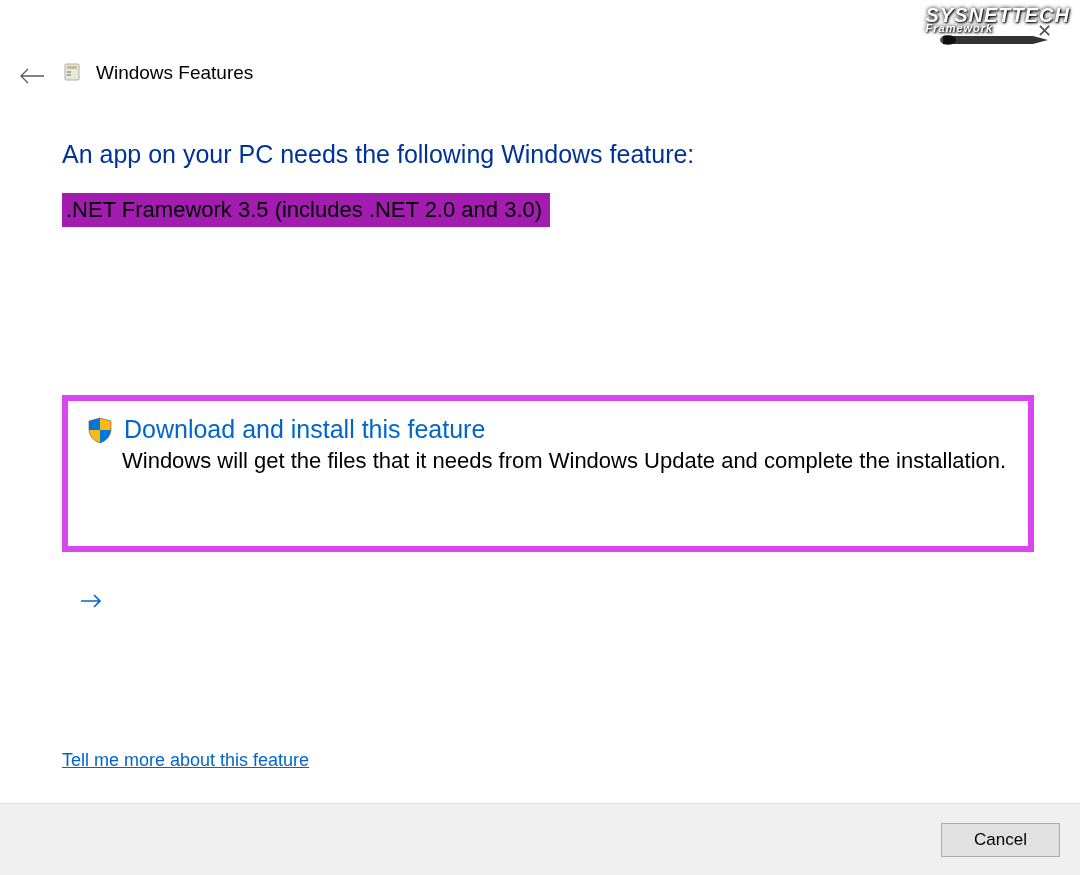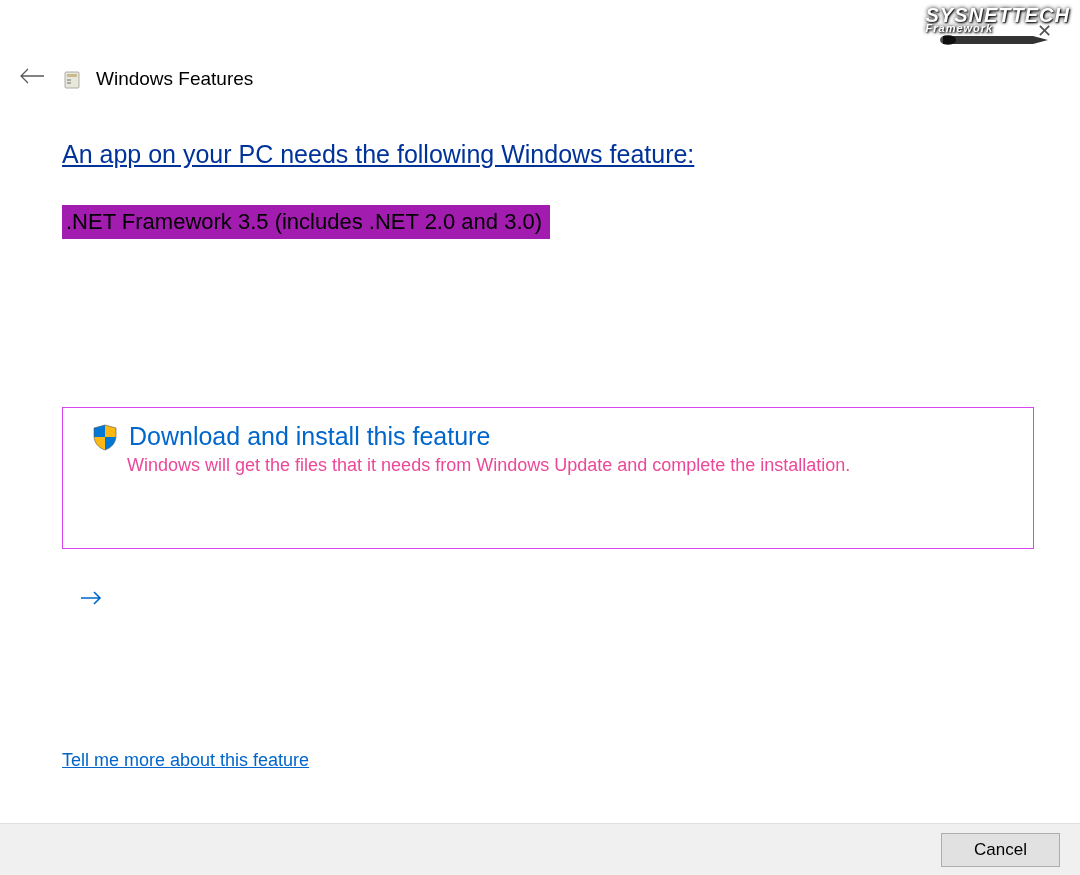--- a/index.html
+++ b/index.html
@@ -44,21 +44,21 @@
       position: absolute;
       top: 20px;
       right: 28px;
       font-size: 18px;
       color: #555;
       z-index: 50;
       font-weight: 300;
     }
     .header {
       display: flex;
-      align-items: flex-end;
+      align-items: flex-start;
       padding: 62px 0 0 16px;
       gap: 14px;
     }
     .back-arrow {
       color: #888;
       display: flex;
       align-items: center;
       justify-content: center;
       width: 32px;
       height: 28px;
@@ -76,57 +76,56 @@
       color: #000;
       font-weight: 400;
     }
     .content {
       padding: 50px 46px 0 62px;
     }
     .heading {
       color: #003399;
       font-size: 25px;
       font-weight: 400;
-      margin-bottom: 36px;
-      text-decoration: underline;
+      margin-bottom: 24px;
     }
     .feature-name {
       display: inline-block;
       background: #a21caf;
       color: #000;
       font-size: 22px;
       padding: 4px 8px 4px 4px;
       font-weight: 400;
     }
     .options {
       margin-top: 168px;
     }
     .option-box {
-      border: 1px solid #d946ef;
-      padding: 14px 18px 72px 28px;
+      border: 6px solid #d946ef;
+      padding: 14px 18px 72px 18px;
       margin-bottom: 30px;
       cursor: pointer;
     }
     .option-plain {
       padding: 8px 18px 6px 18px;
       cursor: pointer;
     }
     .option-head {
       display: flex;
       align-items: center;
       gap: 10px;
     }
     .opt-title {
       color: #0066cc;
       font-size: 25px;
       font-weight: 400;
     }
     .opt-desc {
-      color: #ec4899;
-      font-size: 18px;
+      color: #000000;
+      font-size: 22px;
       margin-left: 36px;
       margin-top: 4px;
       font-weight: 400;
     }
     .shield-icon {
       width: 28px;
       height: 28px;
       flex-shrink: 0;
     }
     .arrow-right {
@@ -144,21 +143,21 @@
       color: #0066cc;
       font-size: 18px;
       text-decoration: underline;
       cursor: pointer;
     }
     .footer {
       position: absolute;
       bottom: 0;
       left: 0;
       right: 0;
-      height: 52px;
+      height: 72px;
       background: #f0f0f0;
       display: flex;
       justify-content: flex-end;
       align-items: center;
       padding-right: 20px;
       border-top: 1px solid #e0e0e0;
     }
     .cancel-btn {
       background: #e1e1e1;
       border: 1px solid #adadad;

